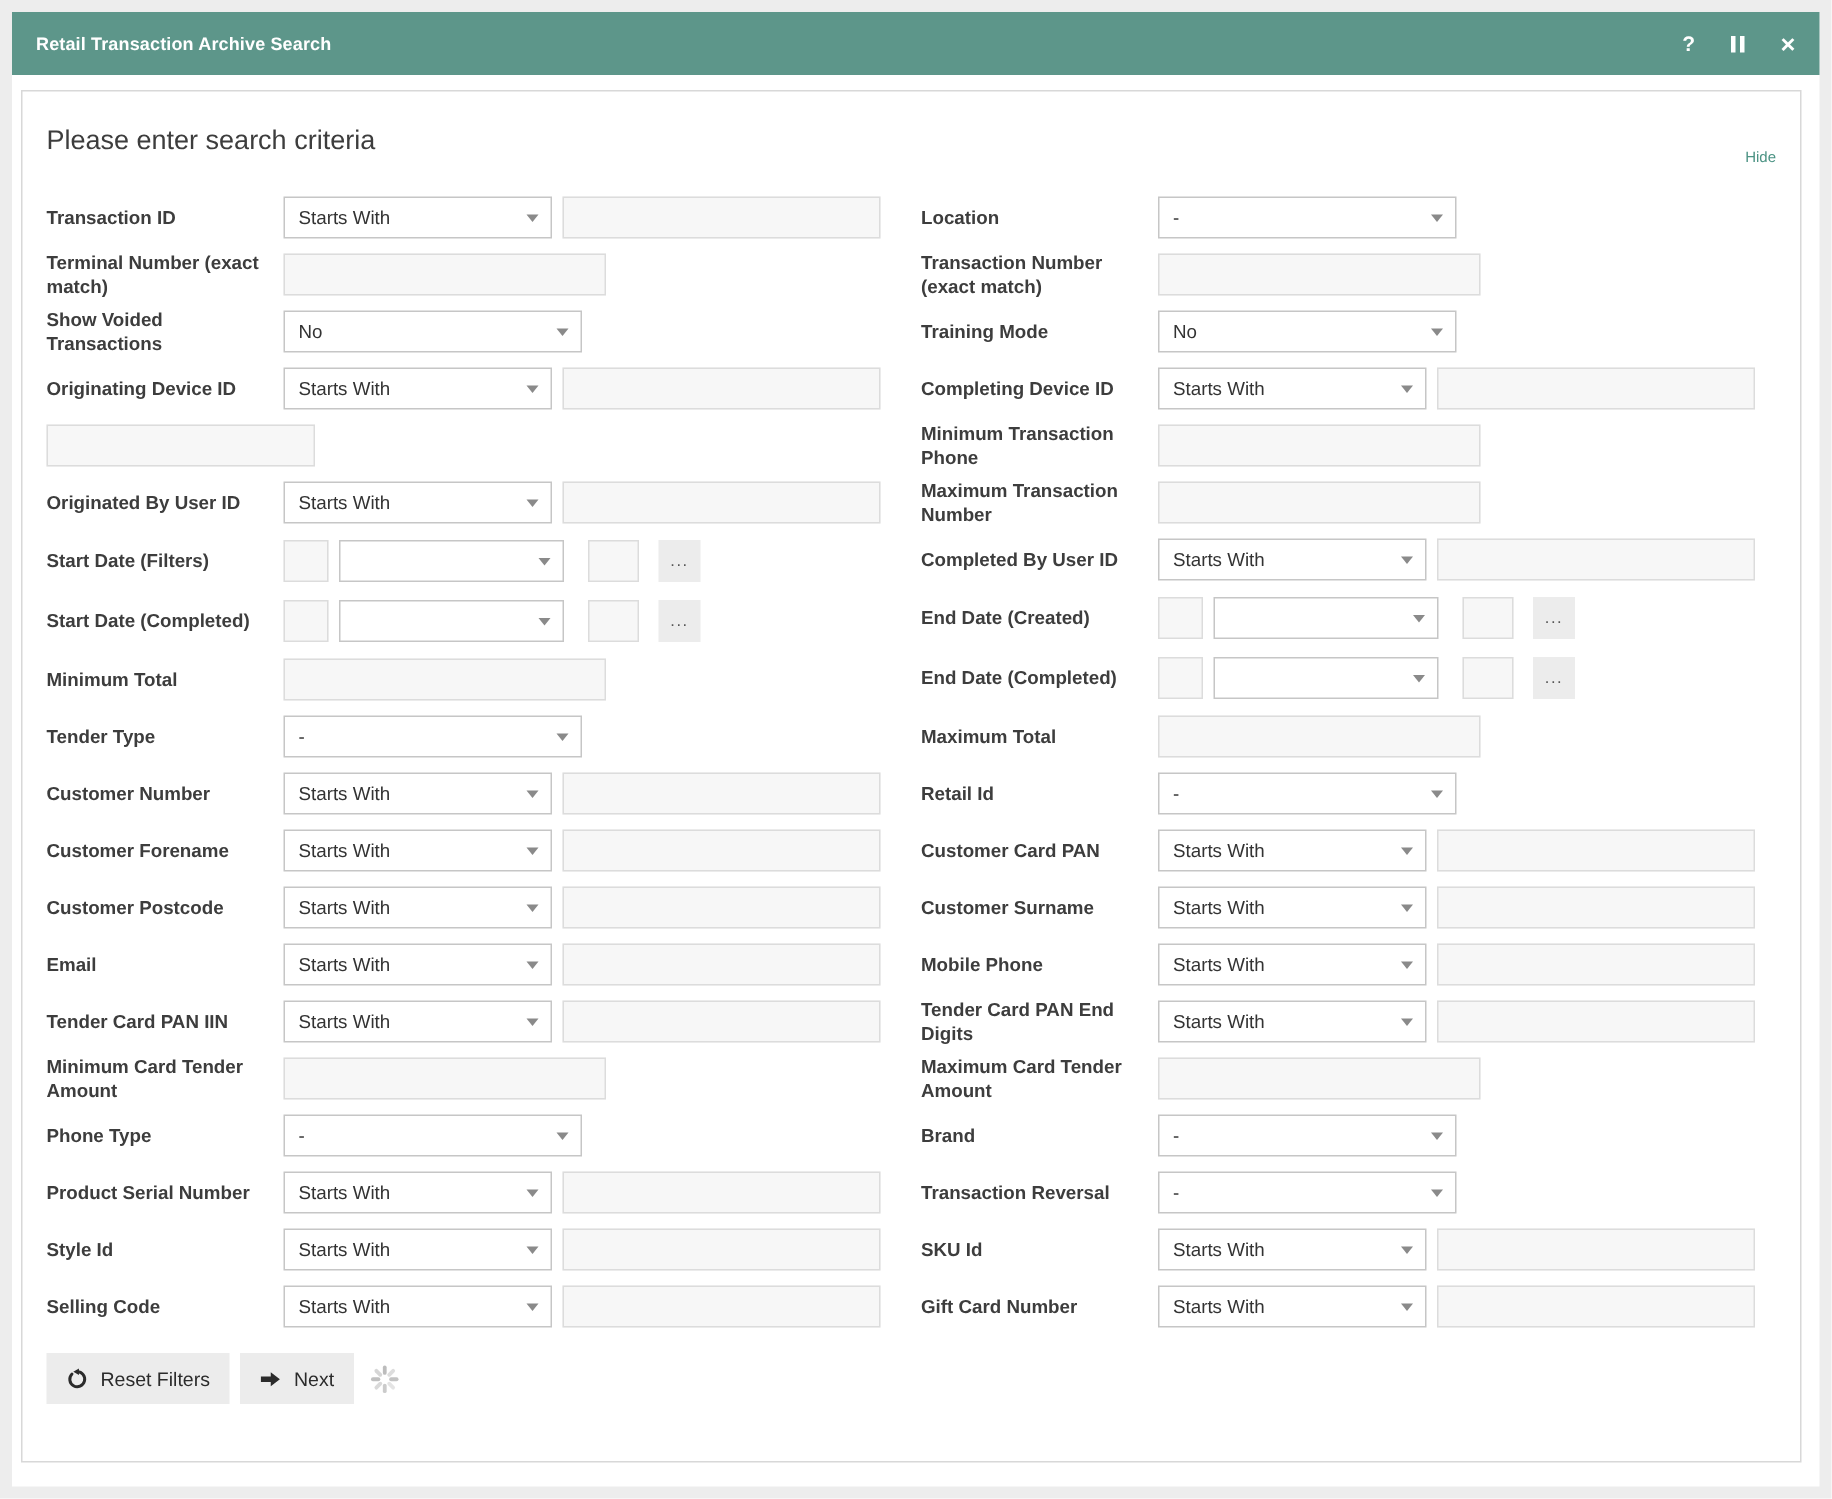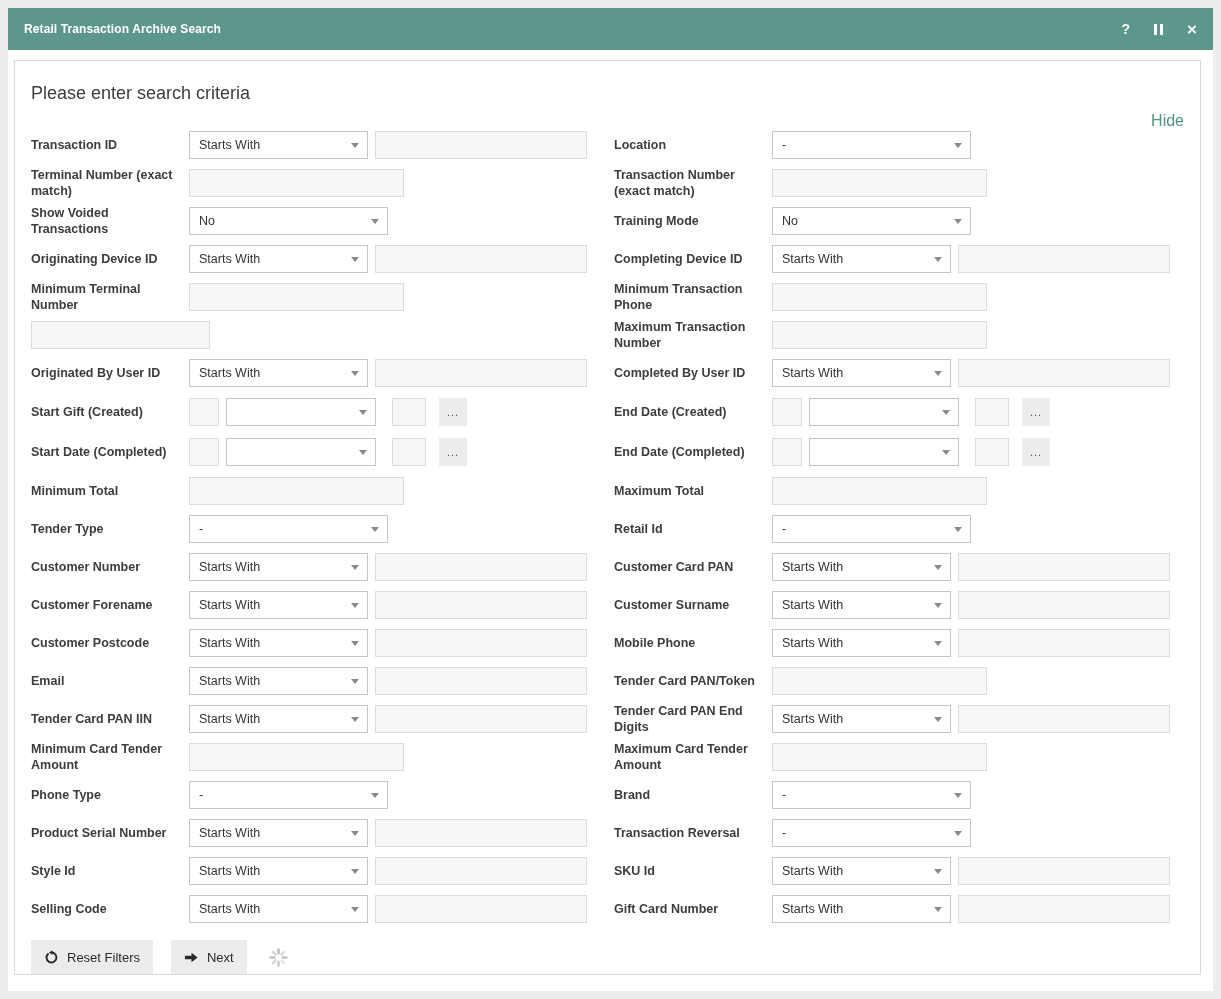--- a/index.html
+++ b/index.html
@@ -24,22 +24,22 @@
   .tb-icon.close { font-size:17px; }
 
   
   .panel {
     position:relative; margin:10px 12px 16px 6px;
     border:1px solid #d8d8d8; background:#fff;
     padding:16px 16px 18px 16px; height:915px;
   }
   .instruction { font-size:18px; color:#3d3d3d; margin:6px 0 0 0; }
   .hide-link {
-    position:absolute; top:51px; right:16px;
-    color:#4c9384; font-size:16px; cursor:pointer;
+    position:absolute; top:39px; right:16px;
+    color:#4c9384; font-size:10px; cursor:pointer;
   }
 
   
   .form-grid { display:grid; grid-template-columns:1fr 1fr; column-gap:13px; margin-top:22px; }
   .f-row { display:grid; grid-template-columns:158px 1fr; align-items:center; min-height:38px; }
   .f-label { font-size:12.5px; font-weight:bold; color:#3d3d3d; line-height:1.3; padding-right:8px; }
   .f-controls { display:flex; align-items:center; gap:7px; }
 
   .sel { position:relative; display:inline-block; height:28px; }
   .sel select {
@@ -70,21 +70,21 @@
   .gap-9 { margin-left:9px; }
   .gap-6 { margin-left:6px; }
 
   .dots-btn {
     width:28px; height:28px; background:#ececec; border:none;
     color:#555; font-size:11px; letter-spacing:1px; cursor:pointer;
     font-family:"Liberation Sans","DejaVu Sans",sans-serif; line-height:1;
   }
 
   
-  .footer { display:flex; align-items:center; gap:18px; margin-top:12px; }
+  .footer { display:flex; align-items:center; gap:7px; margin-top:12px; }
   .btn {
     display:inline-flex; align-items:center; gap:8px;
     background:#ececec; border:none; height:34px; padding:0 13px;
     font-family:"Liberation Sans","DejaVu Sans",sans-serif;
     font-size:13px; color:#2b2b2b; cursor:pointer;
   }
   .btn svg { display:block; }
   .spinner { margin-left:4px; }
 </style>
 </head>
@@ -145,44 +145,38 @@
       <span class="sel w-op">
         <select>
           <option>Starts With</option>
         </select>
         <i class="arr"></i>
       </span>
       <input type="text" class="txt w-main" value="" style="">
     </div>
   </div>
           <div class="f-row">
-    <div class="f-label">Minimum Terminal Number</div>
-    <div class="f-controls">
-      <input type="text" class="txt w-solo" value="" style="">
-    </div>
-  </div>
-          <div class="f-row">
     <div class="f-controls">
       <input type="text" class="txt w-solo" value="" style="">
     </div>
   </div>
           <div class="f-row">
     <div class="f-label">Originated By User ID</div>
     <div class="f-controls">
       <span class="sel w-op">
         <select>
           <option>Starts With</option>
         </select>
         <i class="arr"></i>
       </span>
       <input type="text" class="txt w-main" value="" style="">
     </div>
   </div>
           <div class="f-row" style="min-height:40px">
-    <div class="f-label">Start Gift (Created)</div>
+    <div class="f-label">Start Date (Filters)</div>
     <div class="f-controls">
       <input type="text" class="txt w-d1" value="" style="">
       <span class="sel w-date">
         <select>
           <option></option>
         </select>
         <i class="arr"></i>
       </span>
       <input type="text" class="txt w-d2 gap-9" value="" style="">
       <button class="dots-btn gap-6">...</button>
@@ -470,26 +464,20 @@
           <div class="f-row">
     <div class="f-label">Mobile Phone</div>
     <div class="f-controls">
       <span class="sel w-op">
         <select>
           <option>Starts With</option>
         </select>
         <i class="arr"></i>
       </span>
       <input type="text" class="txt w-main" value="" style="">
-    </div>
-  </div>
-          <div class="f-row">
-    <div class="f-label">Tender Card PAN/Token</div>
-    <div class="f-controls">
-      <input type="text" class="txt w-solo" value="" style="">
     </div>
   </div>
           <div class="f-row">
     <div class="f-label">Tender Card PAN End Digits</div>
     <div class="f-controls">
       <span class="sel w-op">
         <select>
           <option>Starts With</option>
         </select>
         <i class="arr"></i>

